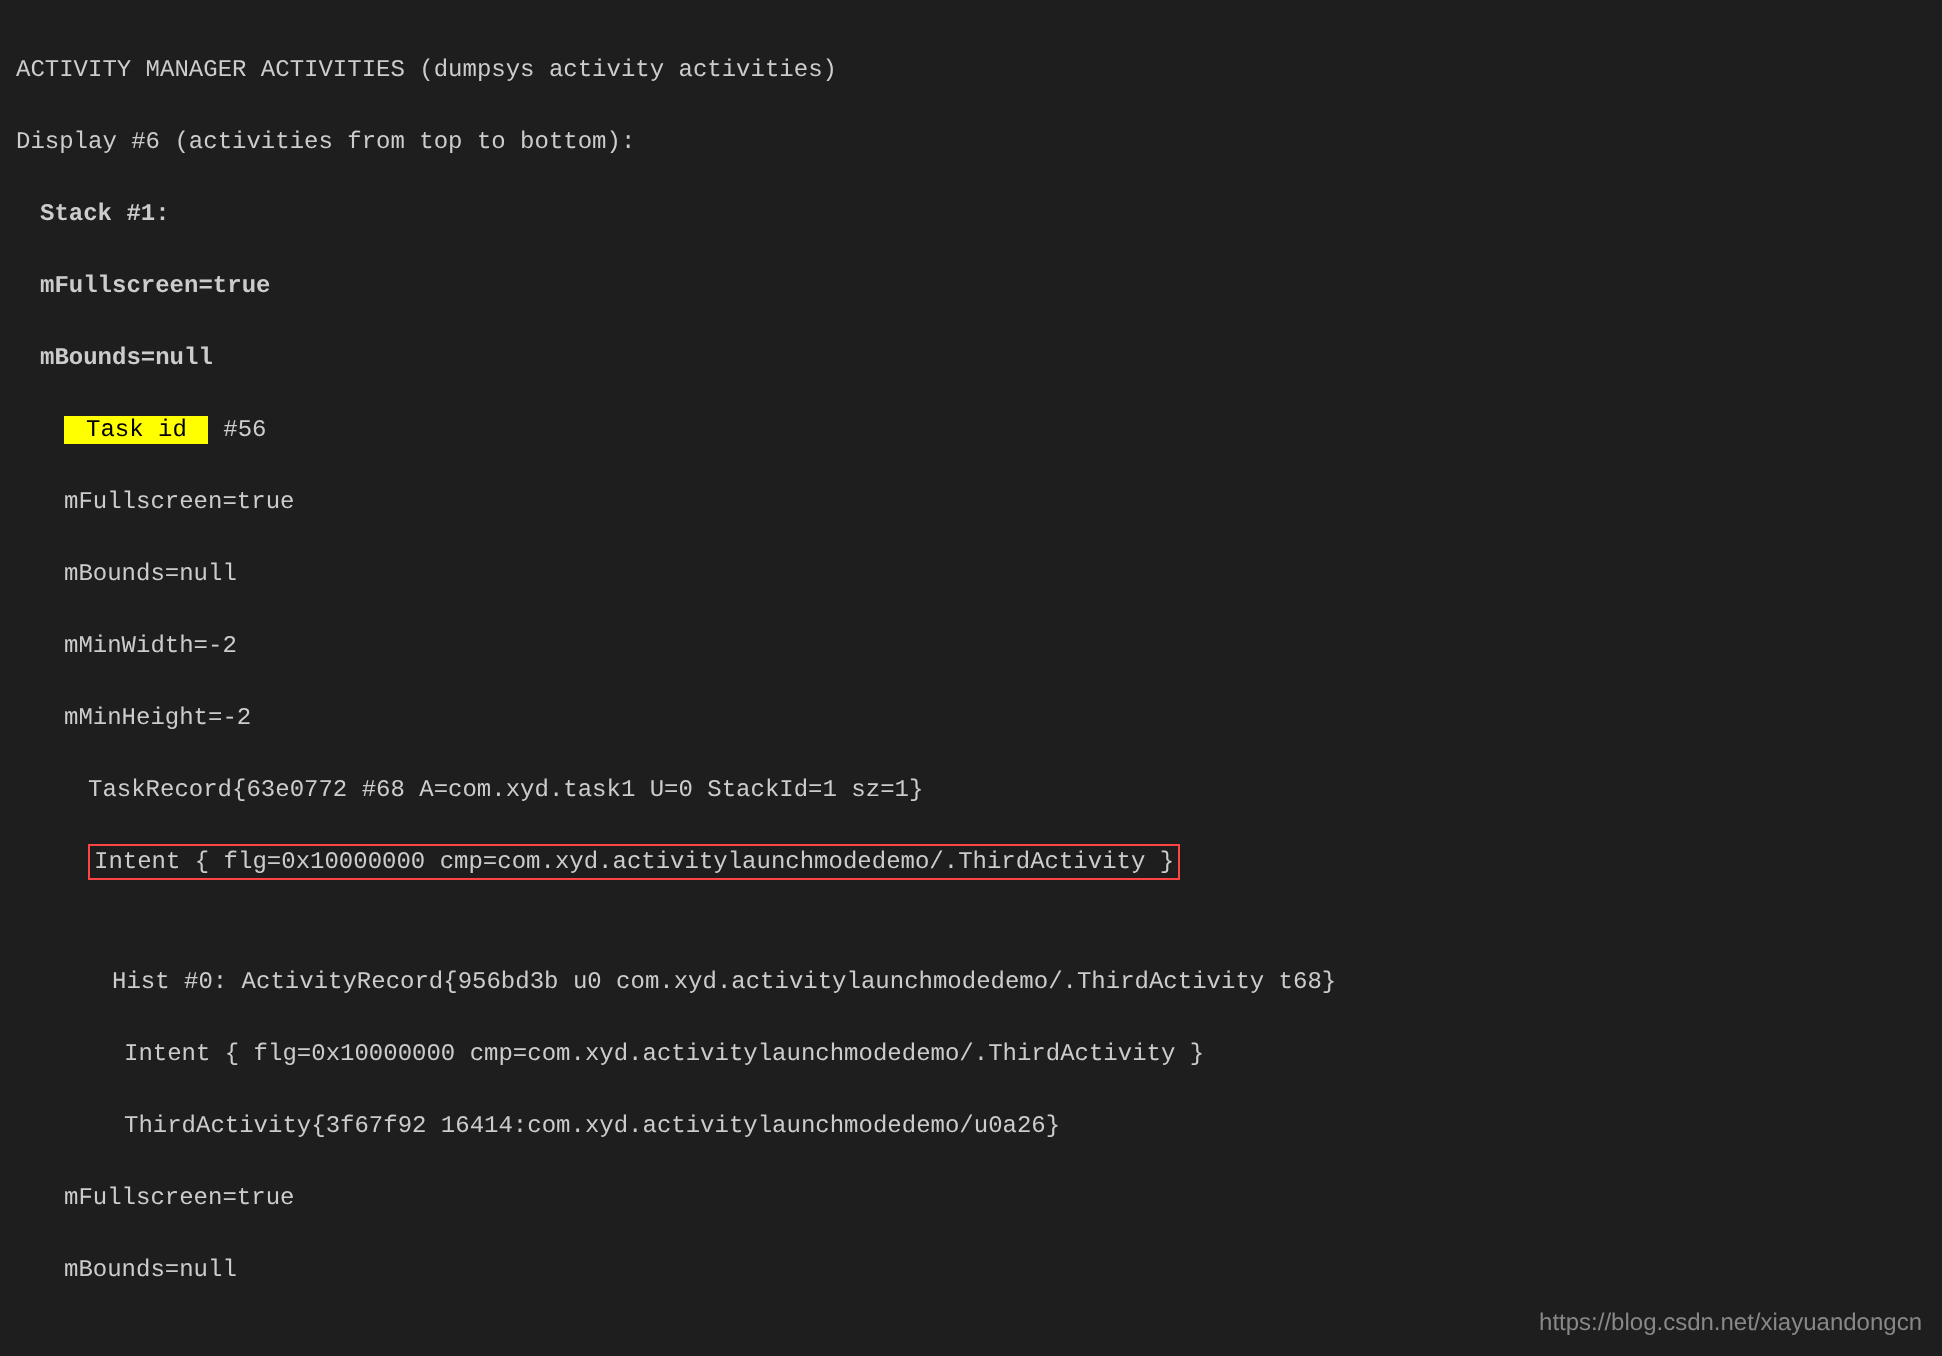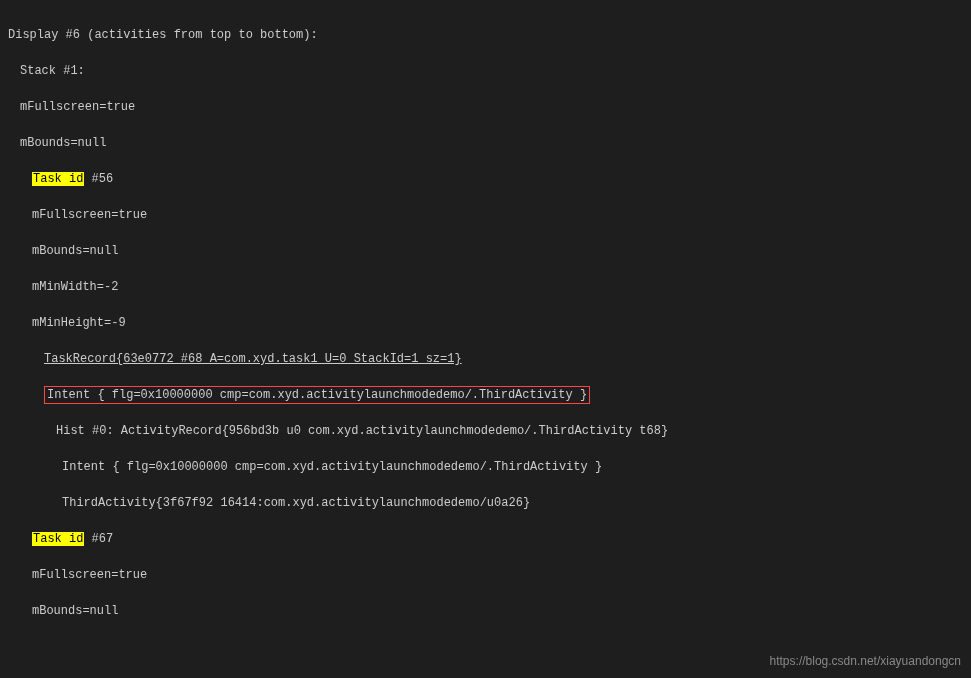--- a/index.html
+++ b/index.html
@@ -16,62 +16,62 @@
     position: relative;
   }
   .content {
     padding: 8px 8px;
     white-space: pre;
   }
   .line { white-space: pre; }
   .hl {
     background: #ffff00;
     color: #000000;
-    padding: 0 1px;
+    padding: 0 11px;
   }
   .box {
     border: 1px solid #ff4444;
     display: inline-block;
     padding: 0 2px;
     line-height: 16px;
   }
   .watermark {
     position: absolute;
     right: 10px;
     bottom: 8px;
     color: #888888;
     font-family: Arial, sans-serif;
     font-size: 12px;
   }
   .ind0 { padding-left: 0px; }
-  .ind2 { padding-left: 12px; }
+  .ind2 { padding-left: 12px; font-weight: bold; }
   .ind4 { padding-left: 24px; }
-  .ind6 { padding-left: 36px; text-decoration: underline; }
-  .ind7 { padding-left: 48px; }
+  .ind6 { padding-left: 36px; }
+  .ind7 { padding-left: 48px; margin-top: 24px; }
   .ind8 { padding-left: 54px; }
 </style>
 </head>
 <body>
 
 <div class="content">
+<div class="line ind0">ACTIVITY MANAGER ACTIVITIES (dumpsys activity activities)</div>
 <div class="line ind0">Display #6 (activities from top to bottom):</div>
 <div class="line ind2">Stack #1:</div>
 <div class="line ind2">mFullscreen=true</div>
 <div class="line ind2">mBounds=null</div>
 <div class="line ind4"><span class="hl">Task id</span><span> #56</span></div>
 <div class="line ind4">mFullscreen=true</div>
 <div class="line ind4">mBounds=null</div>
 <div class="line ind4">mMinWidth=-2</div>
-<div class="line ind4">mMinHeight=-9</div>
+<div class="line ind4">mMinHeight=-2</div>
 <div class="line ind6">TaskRecord{63e0772 #68 A=com.xyd.task1 U=0 StackId=1 sz=1}</div>
 <div class="line ind6"><span class="box">Intent { flg=0x10000000 cmp=com.xyd.activitylaunchmodedemo/.ThirdActivity }</span></div>
 <div class="line ind7">Hist #0: ActivityRecord{956bd3b u0 com.xyd.activitylaunchmodedemo/.ThirdActivity t68}</div>
 <div class="line ind8">Intent { flg=0x10000000 cmp=com.xyd.activitylaunchmodedemo/.ThirdActivity }</div>
 <div class="line ind8">ThirdActivity{3f67f92 16414:com.xyd.activitylaunchmodedemo/u0a26}</div>
-<div class="line ind4"><span class="hl">Task id</span><span> #67</span></div>
 <div class="line ind4">mFullscreen=true</div>
 <div class="line ind4">mBounds=null</div>
 
 
 
 
 
 
 
 

